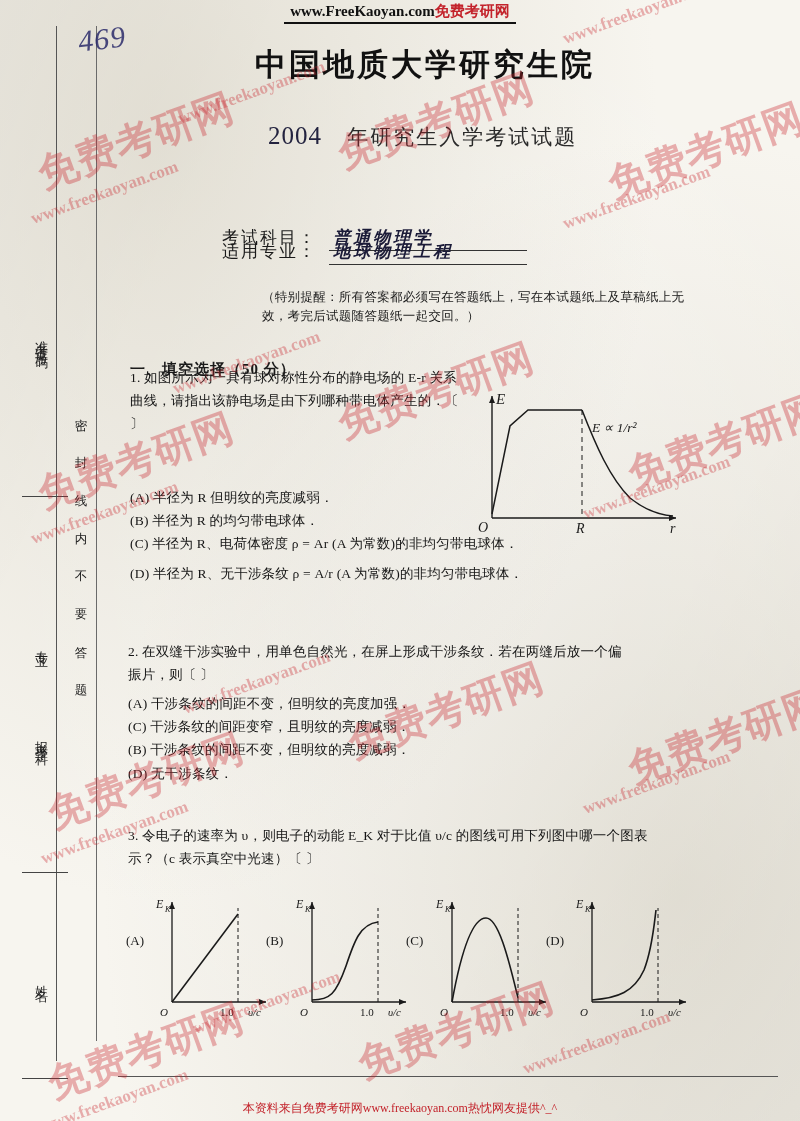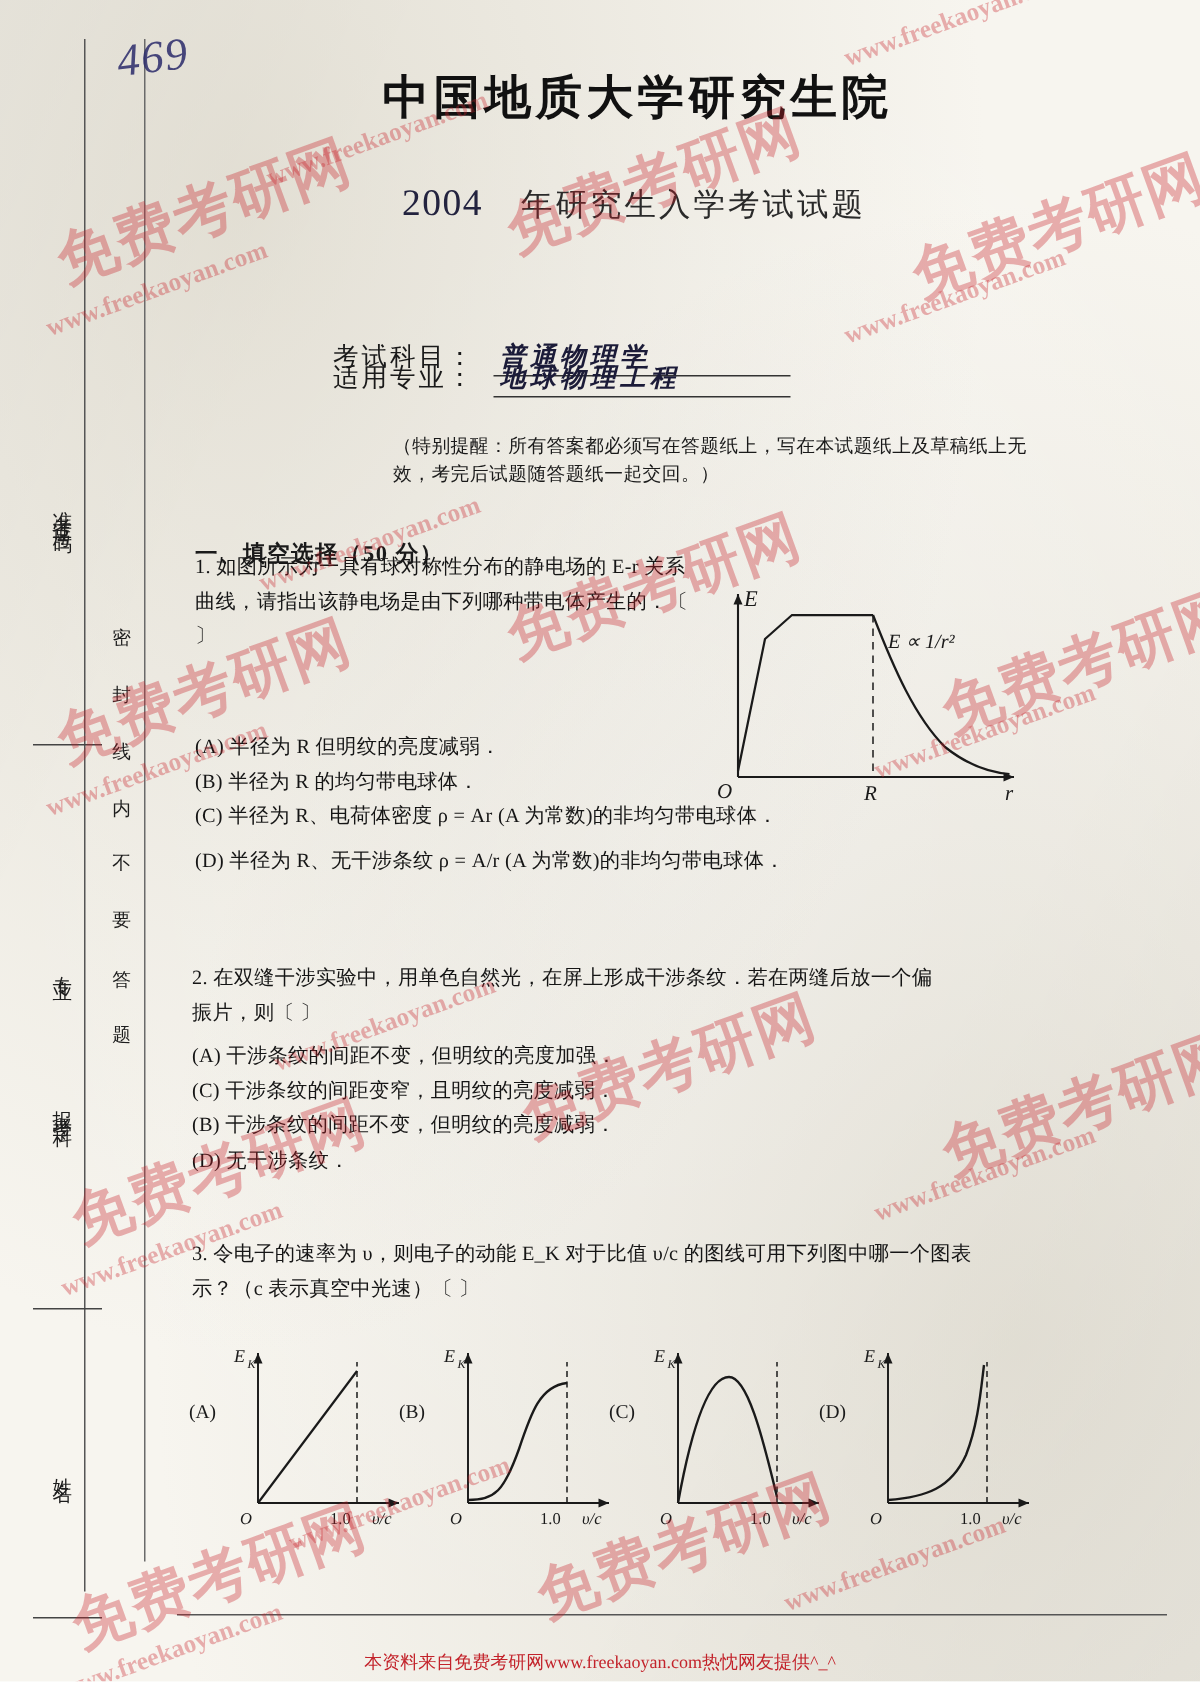--- a/index.html
+++ b/index.html
@@ -220,20 +220,23 @@
   }
   .wm.big { font-size: 40px; letter-spacing: 1px; }
   .wm.small { font-size: 17px; letter-spacing: 0px; }
 </style>
 </head>
 <body>
 
 <div class="page">
   <div class="paper-grain"></div>
 
+  <div class="top-banner">
+    <span class="bn"><span>www.FreeKaoyan.com</span><span class="red">免费考研网</span></span>
+  </div>
 
   <div class="left-rule-outer"></div>
   <div class="left-rule-inner"></div>
 
   <div class="page-number">469</div>
 
   <div class="vtext" style="left:32px; top:330px; height:150px;">准考证号码：</div>
   <div class="vline-sep" style="top:496px;"></div>
   <div class="vtext" style="left:32px; top:640px; height:86px;">专业：</div>
   <div class="vtext" style="left:32px; top:730px; height:130px;">报考学科、</div>

